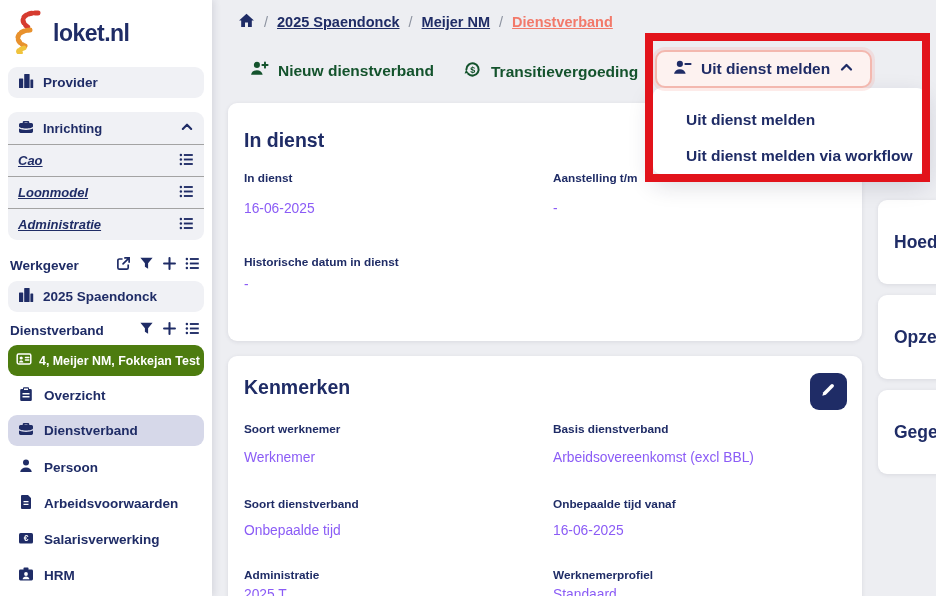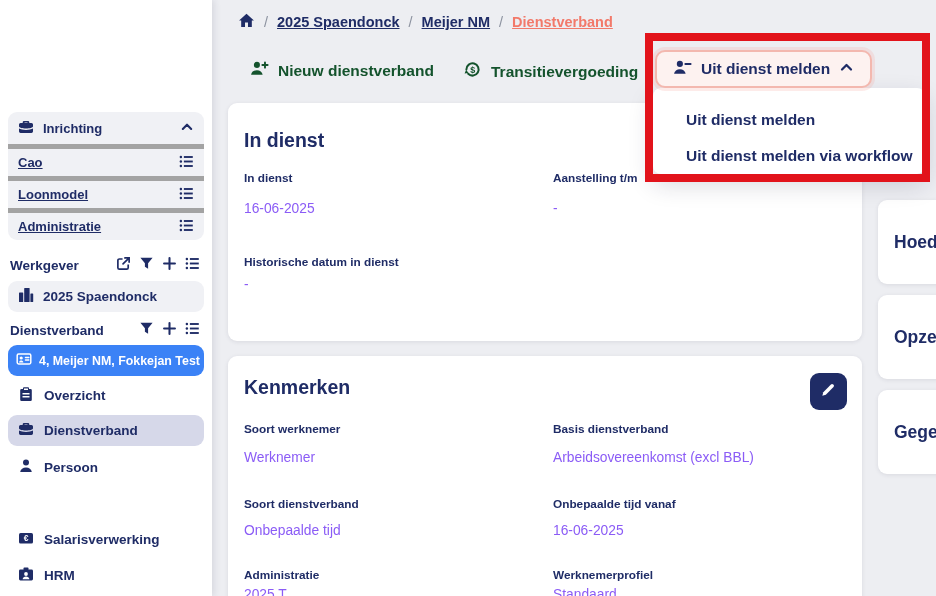--- a/index.html
+++ b/index.html
@@ -15,29 +15,29 @@
   .sidebar{position:absolute;left:0;top:0;width:212px;height:596px;background:#fff;
     box-shadow:2px 0 7px rgba(40,40,70,.12);z-index:5;}
   .logo{position:absolute;top:8px;left:8px;display:flex;align-items:center;gap:3px;}
   .logo-text{font-size:23px;font-weight:bold;color:#1f2c66;letter-spacing:-.5px;}
   .pill{position:absolute;left:8px;width:196px;background:#f0f1f5;border-radius:9px;
     display:flex;align-items:center;gap:9px;padding:0 10px;box-sizing:border-box;
     font-weight:bold;font-size:13.5px;cursor:pointer;}
   .group{position:absolute;left:8px;top:112px;width:196px;height:128px;background:#f0f1f5;border-radius:9px;}
   .group-row{height:32px;display:flex;align-items:center;gap:9px;padding:0 10px;box-sizing:border-box;
     font-weight:bold;font-size:13px;cursor:pointer;}
-  .group-row + .group-row{border-top:5px solid #a3a3a3;}
+  .group-row + .group-row{border-top:1px solid #a3a3a3;font-style:italic;}
   .group-row .lnk{text-decoration:underline;}
   .sec{position:absolute;left:10px;width:190px;display:flex;align-items:center;gap:8px;
     font-weight:bold;font-size:13.5px;}
   .sec .spacer{flex:1;}
   .sec .ic{cursor:pointer;}
   .navrow{position:absolute;left:8px;width:196px;height:28px;display:flex;align-items:center;gap:10px;
     padding:0 10px;box-sizing:border-box;font-weight:bold;font-size:13.5px;cursor:pointer;}
-  .pill-dark{background:#3b82f6;color:#fff;font-size:12.4px;gap:7px;padding:0 8px;white-space:nowrap;overflow:hidden;}
+  .pill-dark{background:#4d7c0f;color:#fff;font-size:12.4px;gap:7px;padding:0 8px;white-space:nowrap;overflow:hidden;}
   .navrow.active{background:#d6d8e9;border-radius:9px;height:31px;}
 
   
   .breadcrumb{position:absolute;left:238px;top:12px;display:flex;align-items:center;gap:9px;
     font-size:14.5px;font-weight:bold;z-index:10;}
   .crumb-sep{color:#8d93a0;font-weight:normal;}
   .crumb-link{color:#1f2c66;text-decoration:underline;cursor:pointer;}
   .crumb-active{color:#f2796a;text-decoration:underline;cursor:pointer;}
 
   
@@ -71,21 +71,41 @@
 
   
   .annotation{position:absolute;left:645px;top:33px;width:285px;height:149px;
     border:8px solid #e2131b;box-sizing:border-box;z-index:100;pointer-events:none;}
 </style>
 </head>
 <body>
 
 <div class="sidebar">
 
-
+  <div class="logo">
+    <span class="ic">
+      <svg width="42" height="46" viewBox="0 0 42 46" fill="none" stroke-linecap="round">
+        <path d="M30 5 C 15 4, 10 13, 21 20" stroke="#d63b2f" stroke-width="5" stroke-dasharray="3 3"></path>
+        <path d="M22 22 C 8 23, 6 33, 17 38" stroke="#e8912d" stroke-width="5" stroke-dasharray="3 3"></path>
+        <path d="M16 40 C 10 42, 9 44, 13 45" stroke="#f0c33c" stroke-width="5" stroke-dasharray="3 3"></path>
+      </svg>
+    </span>
+    <span class="logo-text">loket.nl</span>
+  </div>
+
+  <div class="pill" style="top:67px;height:31px;">
+    <span class="ic">
+      <svg width="16" height="16" viewBox="0 0 16 16" fill="currentColor">
+          <rect x="1" y="5.5" width="4.2" height="9.5" rx="0.6"></rect>
+          <rect x="6.2" y="1" width="5.4" height="14" rx="0.6"></rect>
+          <rect x="12.4" y="6.5" width="2.8" height="8.5" rx="0.6"></rect>
+        </svg>
+    </span>
+    <span>Provider</span>
+  </div>
 
   <div class="group">
     <div class="group-row">
       <span class="ic">
         <svg width="16" height="16" viewBox="0 0 16 16" fill="currentColor">
             <path d="M6 2h4a1.3 1.3 0 0 1 1.3 1.3V4h2.2A1.5 1.5 0 0 1 15 5.5v2c0 1-3.1 2-7 2s-7-1-7-2v-2A1.5 1.5 0 0 1 2.5 4h2.2v-.7A1.3 1.3 0 0 1 6 2zm.5 2h3v-.6h-3zM1 9.6C2.6 10.5 5.2 11 8 11s5.4-.5 7-1.4v3A1.5 1.5 0 0 1 13.5 14h-11A1.5 1.5 0 0 1 1 12.6z"></path>
           </svg>
       </span>
       <span>Inrichting</span>
       <span class="spacer" style="flex:1;"></span>
@@ -239,20 +259,28 @@
   <div class="navrow" style="top:453px;">
     <span class="ic">
       <svg width="16" height="16" viewBox="0 0 16 16" fill="currentColor">
           <circle cx="8" cy="4.4" r="3"></circle>
           <path d="M2.2 14c.4-3 2.8-4.6 5.8-4.6s5.4 1.6 5.8 4.6z"></path>
         </svg>
     </span>
     <span>Persoon</span>
   </div>
 
+  <div class="navrow" style="top:489px;">
+    <span class="ic">
+      <svg width="16" height="16" viewBox="0 0 16 16" fill="currentColor" fill-rule="evenodd">
+          <path d="M4 1h6l3 3v10a1 1 0 0 1-1 1H4a1 1 0 0 1-1-1V2a1 1 0 0 1 1-1zm1.5 6h5v1.3h-5zm0 2.8h5v1.3h-5z"></path>
+        </svg>
+    </span>
+    <span>Arbeidsvoorwaarden</span>
+  </div>
 
   <div class="navrow" style="top:525px;">
     <span class="ic">
       <svg width="16" height="16" viewBox="0 0 16 16">
           <rect x="1" y="3" width="14" height="10.5" rx="1.6" fill="currentColor"></rect>
           <text x="8" y="11" font-size="8.5" font-weight="bold" fill="#fff" text-anchor="middle">€</text>
         </svg>
     </span>
     <span>Salarisverwerking</span>
   </div>

